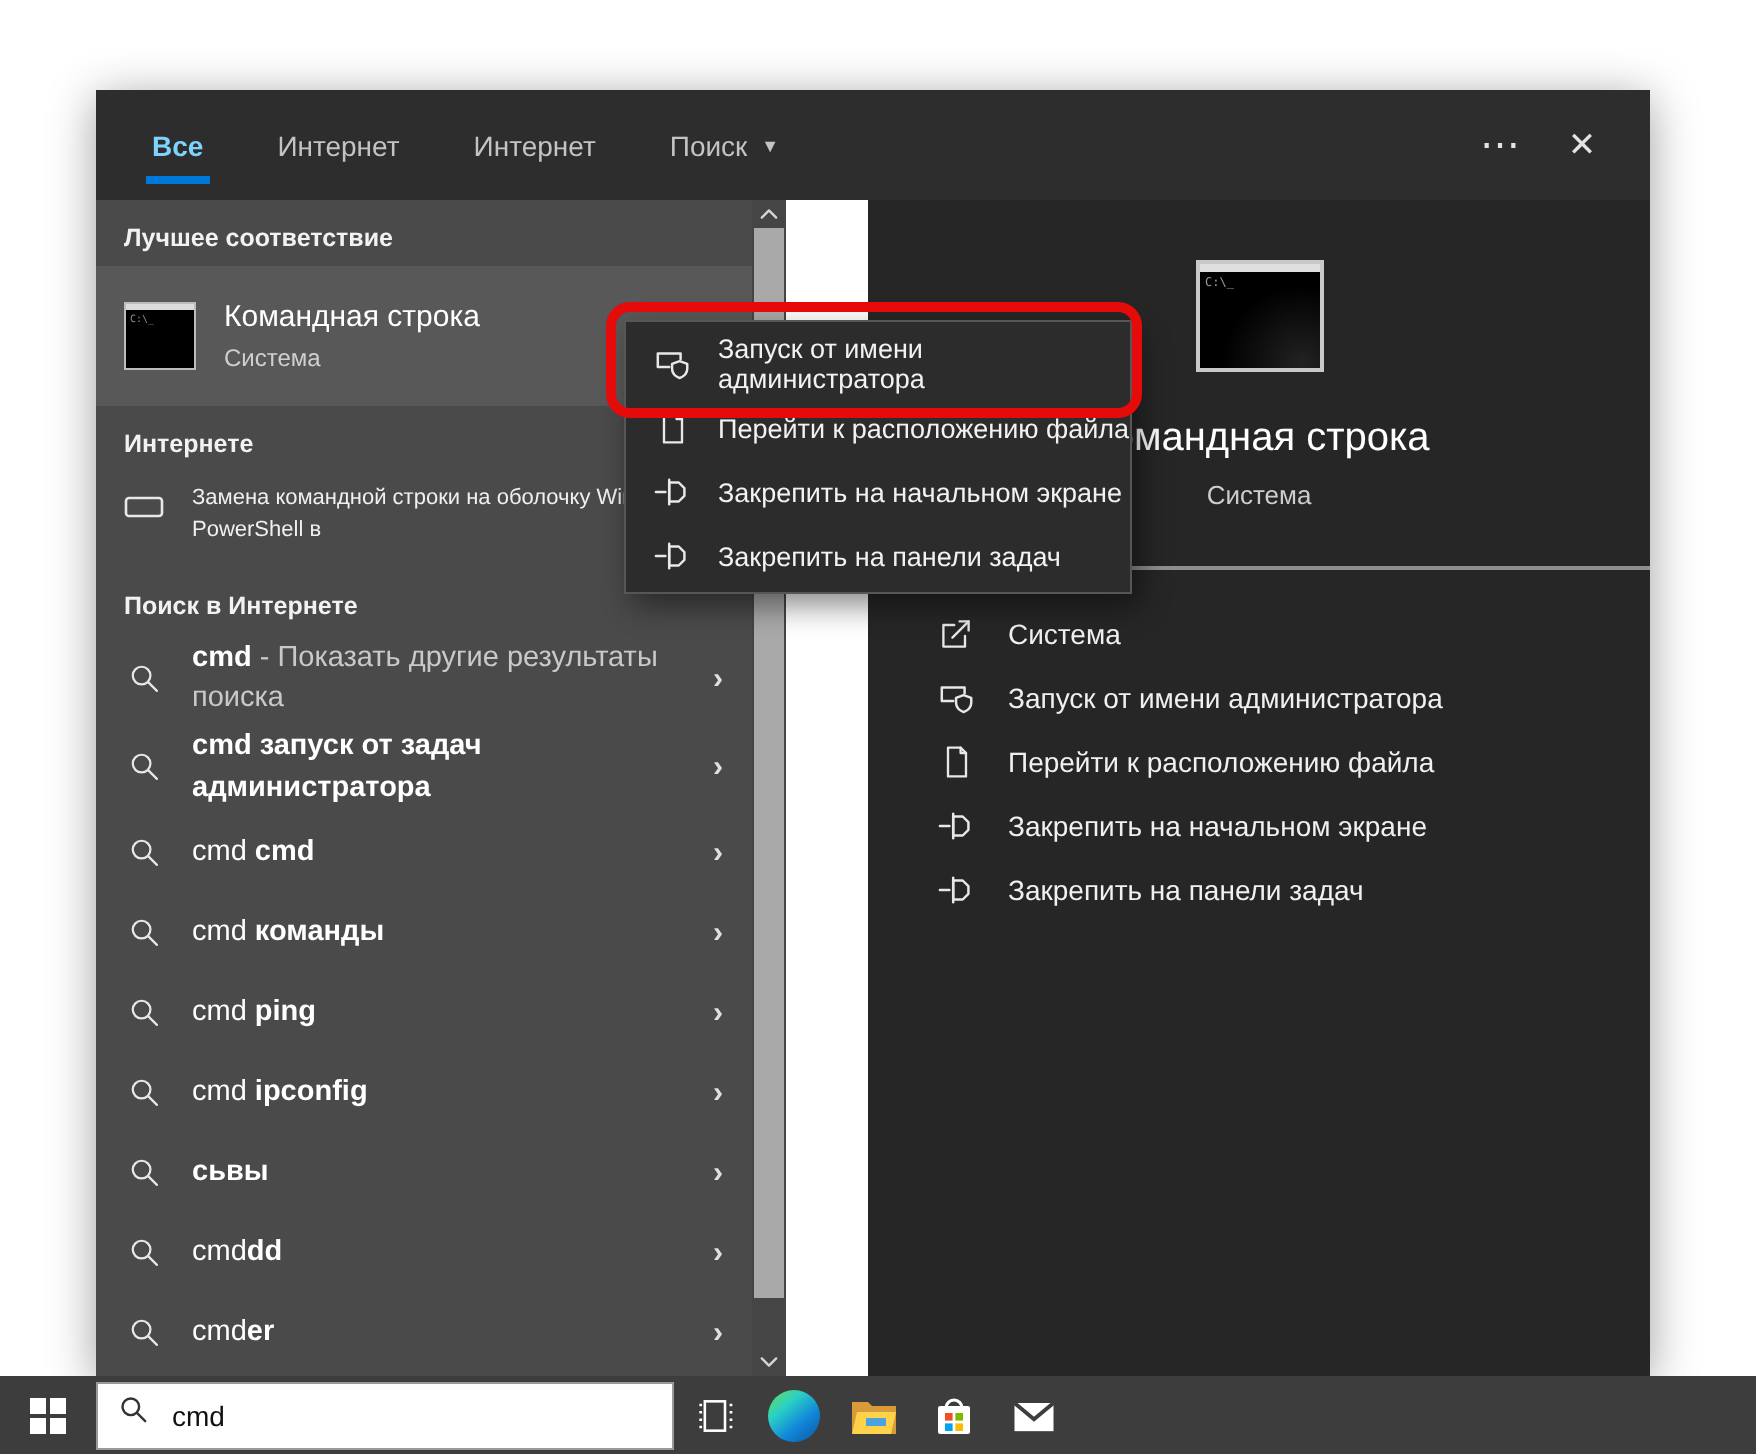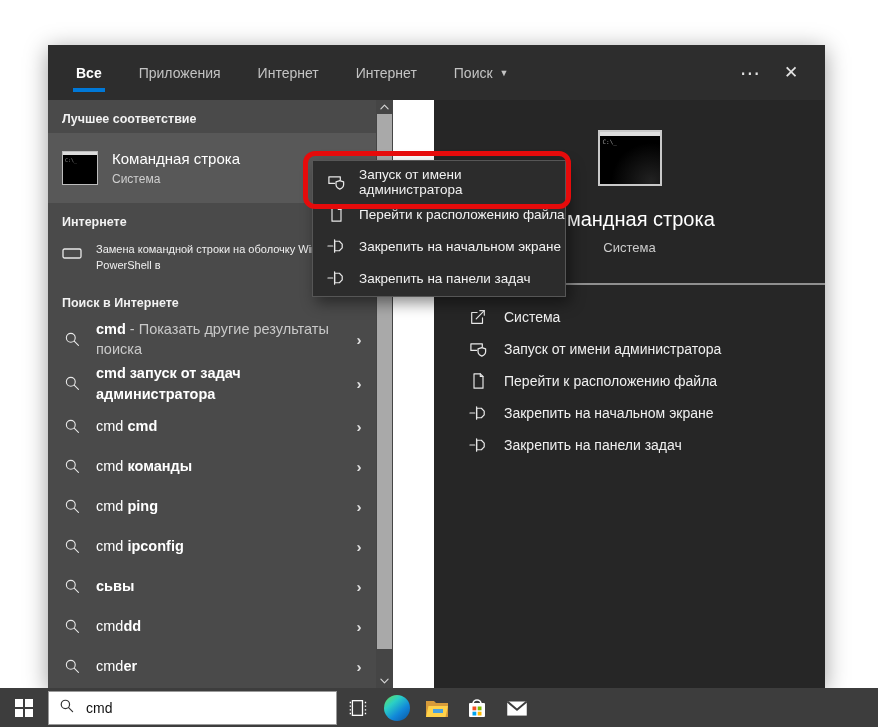--- a/index.html
+++ b/index.html
@@ -16,21 +16,21 @@
     display:flex;flex-direction:column;
   }
   .tabbar{
     height:55px;background:#2d2d2d;display:flex;align-items:stretch;
     padding:0 14px 0 28px;flex:0 0 55px;
   }
   .tab{
     display:flex;align-items:center;margin-right:37px;color:#c3c3c3;
     font-size:14px;cursor:default;position:relative;
   }
-  .tab.active{color:#ffffff;font-weight:bold;}
+  .tab.active{color:#7dd3fc;font-weight:bold;}
   .tab.active::after{
     content:"";position:absolute;left:-3px;right:-3px;bottom:8px;height:4px;
     background:#0078d7;
   }
   .tab .caret{font-size:9px;margin-left:7px;color:#c3c3c3;}
   .tabbar-spacer{flex:1;}
   .winbtn{
     display:flex;align-items:center;justify-content:center;
     width:40px;color:#e3e3e3;font-size:17px;
   }
@@ -144,23 +144,20 @@
   .cmd-ic-sm::after{content:"C:\\_";position:absolute;left:2px;top:5px;color:#8d8d8d;font-size:5px;font-family:"DejaVu Sans Mono",monospace;}
 </style>
 </head>
 <body>
 
 <div class="panel">
 
   <div class="tabbar">
     <div class="tab active">
         <span>Все</span>
-      </div>
-    <div class="tab">
-        <span>Приложения</span>
       </div>
     <div class="tab">
         <span>Интернет</span>
       </div>
     <div class="tab">
         <span>Интернет</span>
       </div>
     <div class="tab">
       <span>Поиск</span>
       <span class="caret">▼</span>

